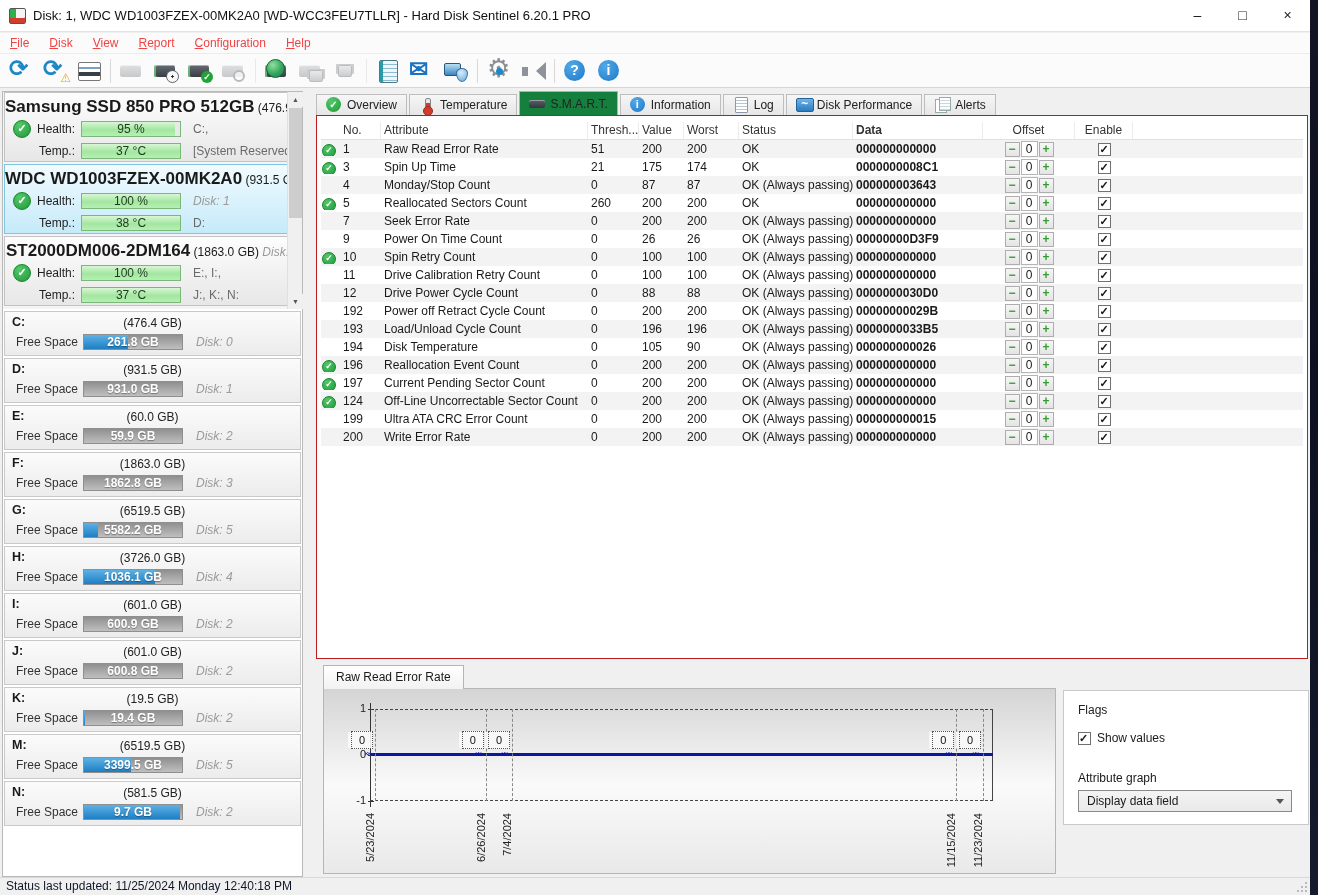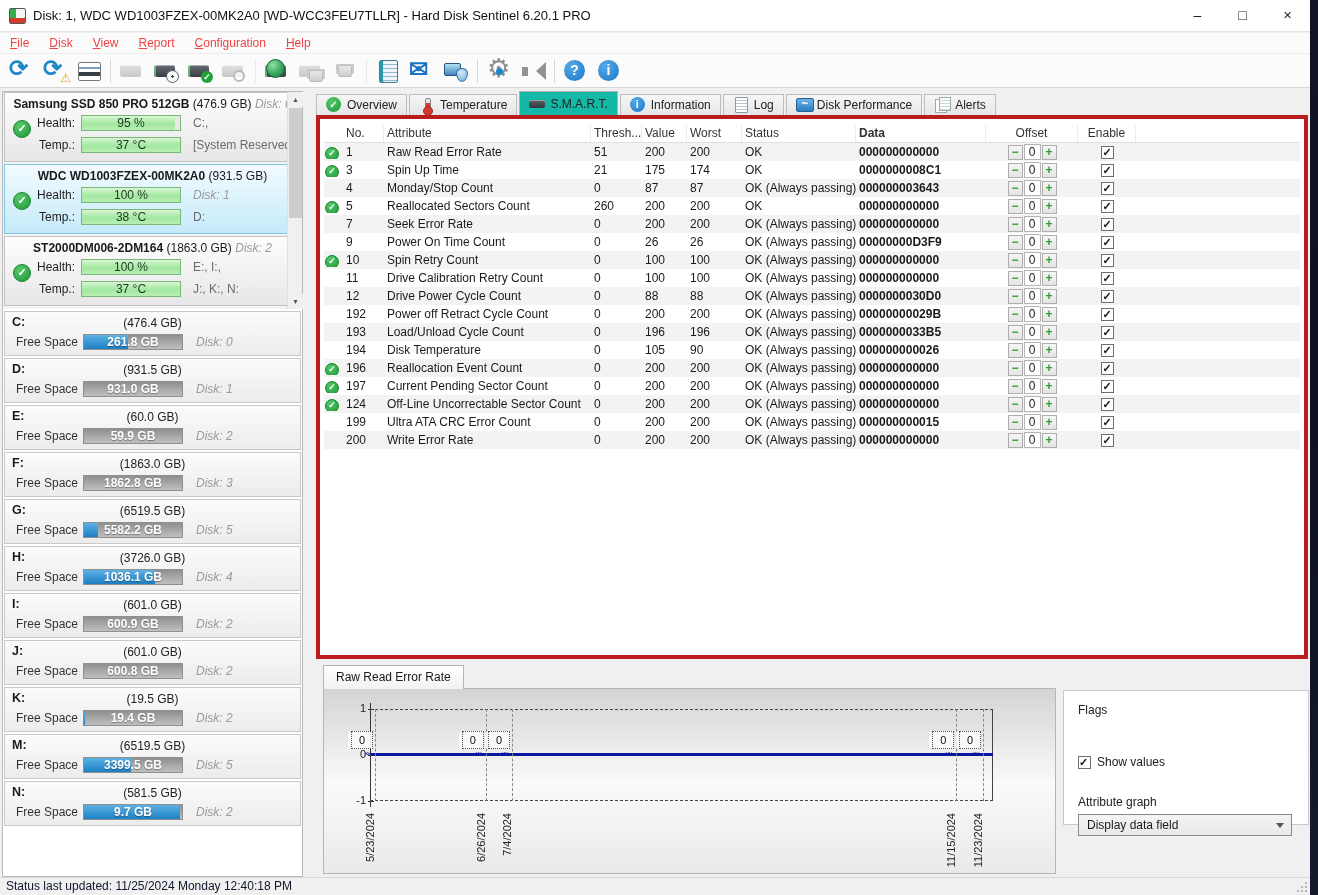--- a/index.html
+++ b/index.html
@@ -61,21 +61,21 @@
 
   
   .sidebar { position:absolute; left:2px; top:2px; width:301px; height:786px; background:#fff; border:1px solid #b9b9b9; }
   .disk-list { position:absolute; left:0; top:0; width:299px; height:217px; background:#f4f4f4; }
   .disk-entry { position:relative; height:70px; margin:0 1px 2px 1px; border:1px solid #c3c3c3; background:linear-gradient(#fdfdfd,#e7e7e7); }
   .disk-entry.selected { background:linear-gradient(#f2fbff,#c5eafa); border-color:#82c6e1; }
   .status-ic { position:absolute; left:8px; top:27px; width:18px; height:18px; border-radius:50%; border:1px solid #17832b;
     background:radial-gradient(circle at 35% 28%, #55c86c, #1f9a38); }
   .status-ic::before { content:"✓"; position:absolute; left:0; top:1px; width:16px; text-align:center; color:#fff; font-size:11px; font-weight:bold; }
   .d-title { text-align:center; padding-top:4px; white-space:nowrap; overflow:hidden; }
-  .d-title b { font-size:12px; }
+  .d-title b { font-size:17px; }
   .d-title .dim { color:#9a9a9a; font-style:italic; }
   .d-row { display:flex; align-items:center; height:21px; margin-top:1px; }
   .d-lab { width:76px; text-align:right; padding-right:6px; color:#222; }
   .gbar { position:relative; width:100px; height:16px; border:1px solid #79b879; background:#e8e8e8; }
   .gfill { position:absolute; left:0; top:0; bottom:0; background:linear-gradient(#d9f6d4,#a2e7a0 55%,#b8eeb4); }
   .gval { position:absolute; left:0; right:0; text-align:center; line-height:14px; color:#1c3a1c; }
   .d-right { padding-left:12px; color:#6a6a6a; white-space:nowrap; }
   .d-right.italic { font-style:italic; color:#9a9a9a; }
 
   .sb { position:absolute; right:0; top:0; width:15px; height:217px; background:#f0f0f0; border-left:1px solid #e0e0e0; }
@@ -93,34 +93,34 @@
   .pbar { position:relative; width:100px; height:16px; border:1px solid #8f8f8f; background:linear-gradient(#8f8f8f,#bfbfbf); }
   .pfill { position:absolute; left:0; top:0; bottom:0; background:linear-gradient(#5db1e4,#1d7fc4); }
   .pval { position:absolute; left:0; right:0; text-align:center; line-height:15px; color:#fff; font-weight:bold; text-shadow:0 1px 1px rgba(0,0,0,.35); }
   .p-disk { padding-left:13px; color:#9a9a9a; font-style:italic; }
 
   
   .main { position:absolute; left:316px; top:2px; right:2px; height:786px; }
   .tabbar { position:absolute; left:0; top:0; right:0; height:24px; display:flex; align-items:flex-end; }
   .tab { position:relative; height:21px; display:flex; align-items:center; gap:5px; padding:0 9px; margin-right:2px;
     background:linear-gradient(#f6f6f6,#e6e6e6); border:1px solid #bdbdbd; border-bottom:none; font-size:12px; color:#222; }
-  .tab.active { height:24px; background:#14b8a6; z-index:3; border-color:#b0b0b0; }
+  .tab.active { height:24px; background:#15803d; z-index:3; border-color:#b0b0b0; }
   .tab-ic { position:relative; width:16px; height:16px; display:inline-block; }
   .overview-icon::before { content:"✓"; position:absolute; left:0; top:0; width:15px; height:15px; border-radius:50%; background:radial-gradient(circle at 35% 28%,#52c76a,#1f9a38); color:#fff; font-size:10px; line-height:15px; text-align:center; font-weight:bold; }
   .temperature-icon::before { content:""; position:absolute; left:6px; top:1px; width:4px; height:10px; background:linear-gradient(#e6e6e6 40%, #d23c2f 40%); border:1px solid #888; border-radius:2px; }
   .temperature-icon::after { content:""; position:absolute; left:4px; top:9px; width:8px; height:8px; border-radius:50%; background:#d23c2f; border:1px solid #992a20; }
   .smart-icon::before { content:""; position:absolute; left:0; top:4px; width:16px; height:8px; border-radius:2px; background:linear-gradient(#5a6066,#32373d); box-shadow:inset 0 1px 0 rgba(255,255,255,.4); }
   .information-icon::before { content:"i"; position:absolute; left:0; top:0; width:15px; height:15px; border-radius:50%; background:radial-gradient(circle at 35% 28%,#53a9e8,#1d79c7); color:#fff; font-size:11px; line-height:15px; text-align:center; font-weight:bold; }
   .log-icon::before { content:""; position:absolute; left:2px; top:0; width:11px; height:14px; border:1px solid #8a9aaa; background:repeating-linear-gradient(#fff 0 2px, #b8c4d0 2px 3px); border-radius:1px; }
   .performance-icon::before { content:"~"; position:absolute; left:0; top:1px; width:16px; height:12px; border-radius:2px; background:linear-gradient(#6fb3e8,#2a7bc0); border:1px solid #22639a; color:#fff; font-weight:bold; font-size:12px; line-height:10px; text-align:center; }
   .alerts-icon::before { content:""; position:absolute; left:1px; top:2px; width:10px; height:12px; border:1px solid #9aa; background:#fff; }
   .alerts-icon::after { content:""; position:absolute; left:5px; top:0; width:10px; height:12px; border:1px solid #9aa; background:repeating-linear-gradient(#fff 0 2px,#ccd6de 2px 3px); }
 
   
-  .content { position:absolute; left:0; top:24px; right:0; height:544px; background:#fff; border:4px solid #b91c1c; }
+  .content { position:absolute; left:0; top:24px; right:0; height:544px; background:#fff; border:1px solid #b91c1c; }
   .thead { display:flex; height:19px; border-bottom:1px solid #e0e0e0; align-items:center; margin:5px 4px 0 4px; color:#333; }
   .thead .tc { border-right:1px solid #ececec; height:17px; line-height:17px; }
   .tbody { margin:0 4px; }
   .t-row { display:flex; height:18px; align-items:center; }
   .t-row:nth-child(odd) { background:#f3f3f3; }
   .tc { padding:0 3px; white-space:nowrap; overflow:hidden; }
   .c-no { width:60px; position:relative; padding-left:22px; }
   .c-attr { width:207px; }
   .c-th { width:51px; }
   .c-val { width:45px; }
@@ -151,21 +151,21 @@
   .xticks { position:absolute; left:46px; top:0; width:623px; height:186px; }
   .xtick { position:absolute; top:0; width:0; height:100%; }
   .vline { position:absolute; left:0; top:20px; width:1px; height:92px; border-left:1px dashed #888; }
   .vbox { position:absolute; left:-24px; top:42px; width:22px; height:18px; border:1px dotted #555; background:rgba(250,250,250,.9); text-align:center; line-height:16px; font-size:11px; color:#111; box-shadow:-4px 0 0 -1px rgba(250,250,250,.9); }
   .marker { position:absolute; left:-11px; top:60px; font-size:8px; color:#0b17a0; letter-spacing:-2px; }
   .xlabel { position:absolute; left:-37px; top:112px; width:64px; text-align:right; font-size:11px; color:#222; transform:rotate(-90deg) translateX(-38px); transform-origin:center; white-space:nowrap; }
 
   .flags-panel { position:absolute; left:747px; top:31px; width:246px; height:135px; background:#fff; border:1px solid #c9c9c9; padding:12px 14px; }
   .fp-title { color:#222; }
   .fp-flags { font-weight:bold; margin-top:3px; line-height:1.35; }
-  .fp-show { margin-top:38px; display:flex; align-items:center; gap:6px; }
+  .fp-show { margin-top:14px; display:flex; align-items:center; gap:6px; }
   .fp-aglabel { margin-top:26px; }
   .combo { margin-top:5px; position:relative; width:214px; height:22px; border:1px solid #8a8a8a; background:linear-gradient(#f4f4f4,#e9e9e9); line-height:20px; padding:0 8px; }
   .combo .chev { position:absolute; right:7px; top:8px; width:0; height:0; border-left:4px solid transparent; border-right:4px solid transparent; border-top:5px solid #555; }
 
   
   .statusbar { position:absolute; left:0; bottom:0; width:1310px; height:18px; background:#f0f0f0; border-top:1px solid #d9d9d9; line-height:17px; padding-left:6px; color:#0f172a; }
   .grip { position:absolute; right:2px; bottom:2px; width:13px; height:13px;
     background:radial-gradient(circle at 3px 11px,#b9b9b9 1.3px,transparent 1.5px),
                radial-gradient(circle at 7px 11px,#b9b9b9 1.3px,transparent 1.5px),
                radial-gradient(circle at 11px 11px,#b9b9b9 1.3px,transparent 1.5px),

